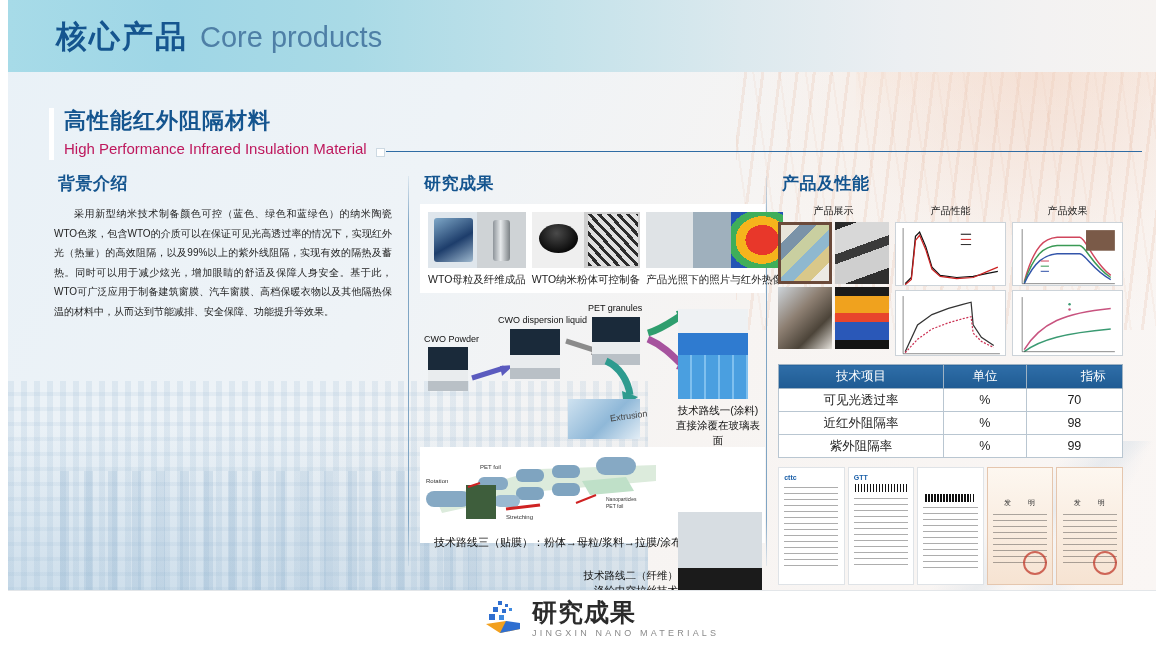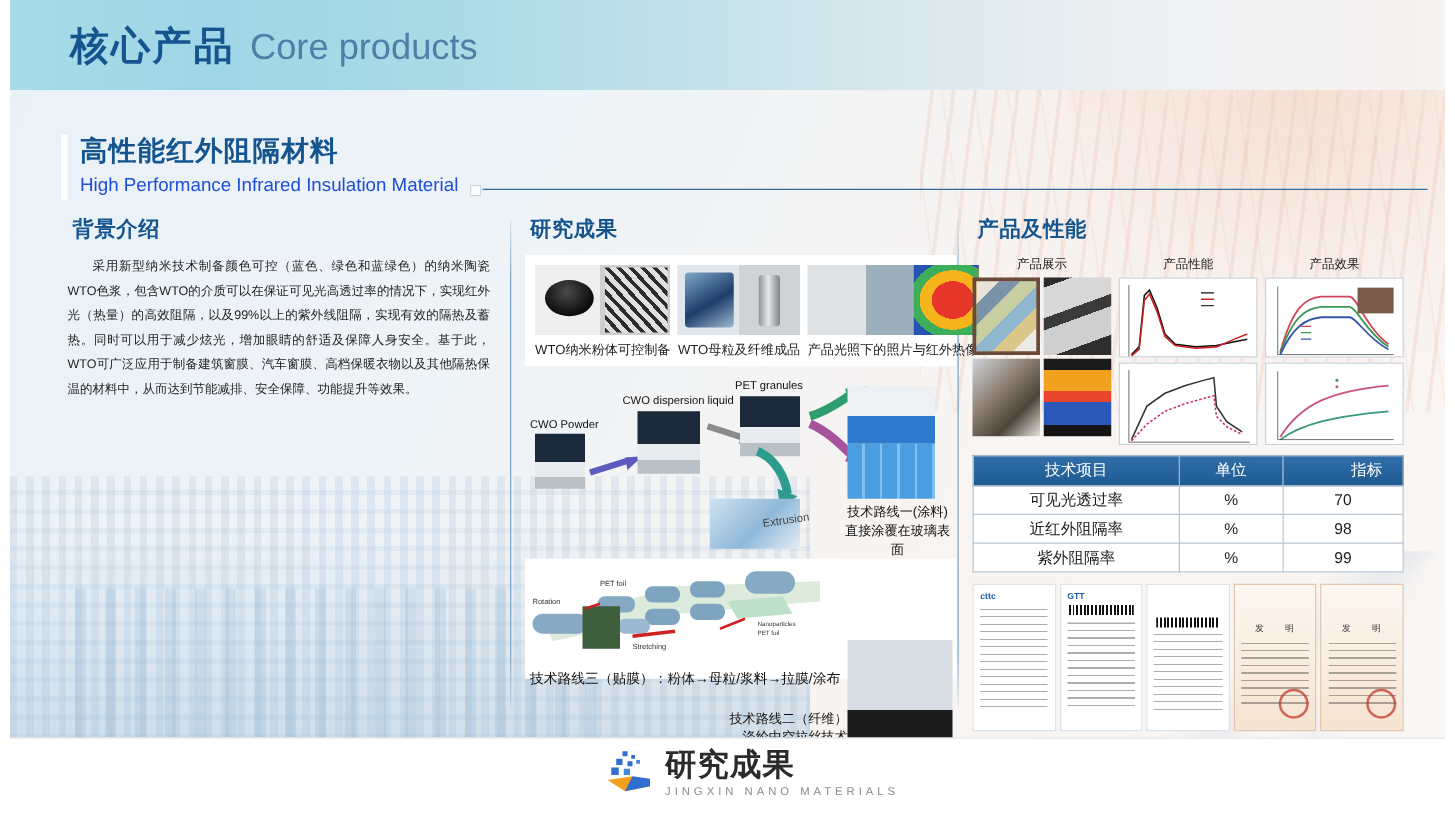--- a/index.html
+++ b/index.html
@@ -39,21 +39,21 @@
   .header{position:absolute;left:8px;top:0;right:8px;height:72px;
           background:linear-gradient(90deg,#a7dbe8 0%,#9fd6e6 14%,#a9dae6 30%,#c3e2ea 48%,#dce9ee 64%,#eceff2 78%,#f3f2f2 90%,#f6f3f1 100%);}
   .header-title{position:absolute;left:48px;top:16px;white-space:nowrap;}
   .header-title .cn{font-size:31px;font-weight:bold;color:#15558f;letter-spacing:2px;}
   .header-title .en{font-size:29px;color:#4e7fa6;margin-left:12px;font-weight:300;}
 
   
   .sec-bar{position:absolute;left:49px;top:108px;width:5px;height:52px;background:#ffffff;}
   .sec-cn{position:absolute;left:64px;top:106px;font-size:22px;font-weight:bold;
           color:#15558f;letter-spacing:1px;}
-  .sec-en{position:absolute;left:64px;top:140px;font-size:15px;color:#1d4ed8;font-weight:300;}
+  .sec-en{position:absolute;left:64px;top:140px;font-size:15px;color:#be185d;font-weight:300;}
   .sec-sq{position:absolute;left:376px;top:148px;width:7px;height:7px;background:#ffffff;
           border:1px solid #cdd9e2;}
   .sec-rule{position:absolute;left:386px;top:151px;right:22px;height:0;
             border-top:1px solid #2f6ca4;}
 
   
   .col{position:absolute;top:172px;}
   .col-l{left:54px;width:338px;}
   .col-m{left:420px;width:345px;}
   .col-r{left:778px;width:345px;}
@@ -196,26 +196,26 @@
     <p class="para">采用新型纳米技术制备颜色可控（蓝色、绿色和蓝绿色）的纳米陶瓷WTO色浆，包含WTO的介质可以在保证可见光高透过率的情况下，实现红外光（热量）的高效阻隔，以及99%以上的紫外线阻隔，实现有效的隔热及蓄热。同时可以用于减少炫光，增加眼睛的舒适及保障人身安全。基于此，WTO可广泛应用于制备建筑窗膜、汽车窗膜、高档保暖衣物以及其他隔热保温的材料中，从而达到节能减排、安全保障、功能提升等效果。</p>
 
   </div>
 
   <div class="col col-m">
     <div class="col-title">研究成果</div>
 
     <div class="card">
       <div class="mrow">
         <div class="cell">
+          <div class="ph ph-gran"></div>
+          <div class="mcap">WTO母粒及纤维成品</div>
+        </div>
+        <div class="cell">
           <div class="ph ph-pow"></div>
           <div class="mcap">WTO纳米粉体可控制备</div>
-        </div>
-        <div class="cell">
-          <div class="ph ph-gran"></div>
-          <div class="mcap">WTO母粒及纤维成品</div>
         </div>
         <div class="cell">
           <div class="ph ph-ir"></div>
           <div class="mcap">产品光照下的照片与红外热像</div>
         </div>
       </div>
     </div>
 
     <div class="flow">
       <div class="flowlbl" style="left:4px;top:27px;">CWO Powder</div>
@@ -282,21 +282,21 @@
           <path d="M60,36 L48,40" stroke="#cf2222" stroke-width="2"></path>
           <path d="M120,58 L86,62" stroke="#cf2222" stroke-width="3"></path>
           <path d="M176,48 L156,56" stroke="#cf2222" stroke-width="2"></path>
           <text x="6" y="36" font-size="6" fill="#333" font-family="Liberation Sans, sans-serif">Rotation</text>
           <text x="60" y="22" font-size="6" fill="#333" font-family="Liberation Sans, sans-serif">PET foil</text>
           <text x="86" y="72" font-size="6" fill="#333" font-family="Liberation Sans, sans-serif">Stretching</text>
           <text x="186" y="54" font-size="5" fill="#333" font-family="Liberation Sans, sans-serif">Nanoparticles</text>
           <text x="186" y="61" font-size="5" fill="#333" font-family="Liberation Sans, sans-serif">PET foil</text>
         </svg>
       </div>
-      <div class="rolltxt" style="position:absolute;left:4px;top:82px;">技术路线三（贴膜）：粉体→母粒/浆料→拉膜/涂布</div>
+      <div class="rolltxt" style="position:absolute;left:14px;top:82px;">技术路线三（贴膜）：粉体→母粒/浆料→拉膜/涂布</div>
     </div>
 
     <div style="position:absolute;left:258px;top:340px;width:84px;height:112px;
          background:linear-gradient(180deg,#d7dde2 0 50%,#1b1b1b 50% 100%);"></div>
     <div class="route" style="left:162px;top:396px;width:96px;text-align:right;">
       <div>技术路线二（纤维）</div>
       <div>涤纶中空拉丝技术</div>
     </div>
   </div>
 

